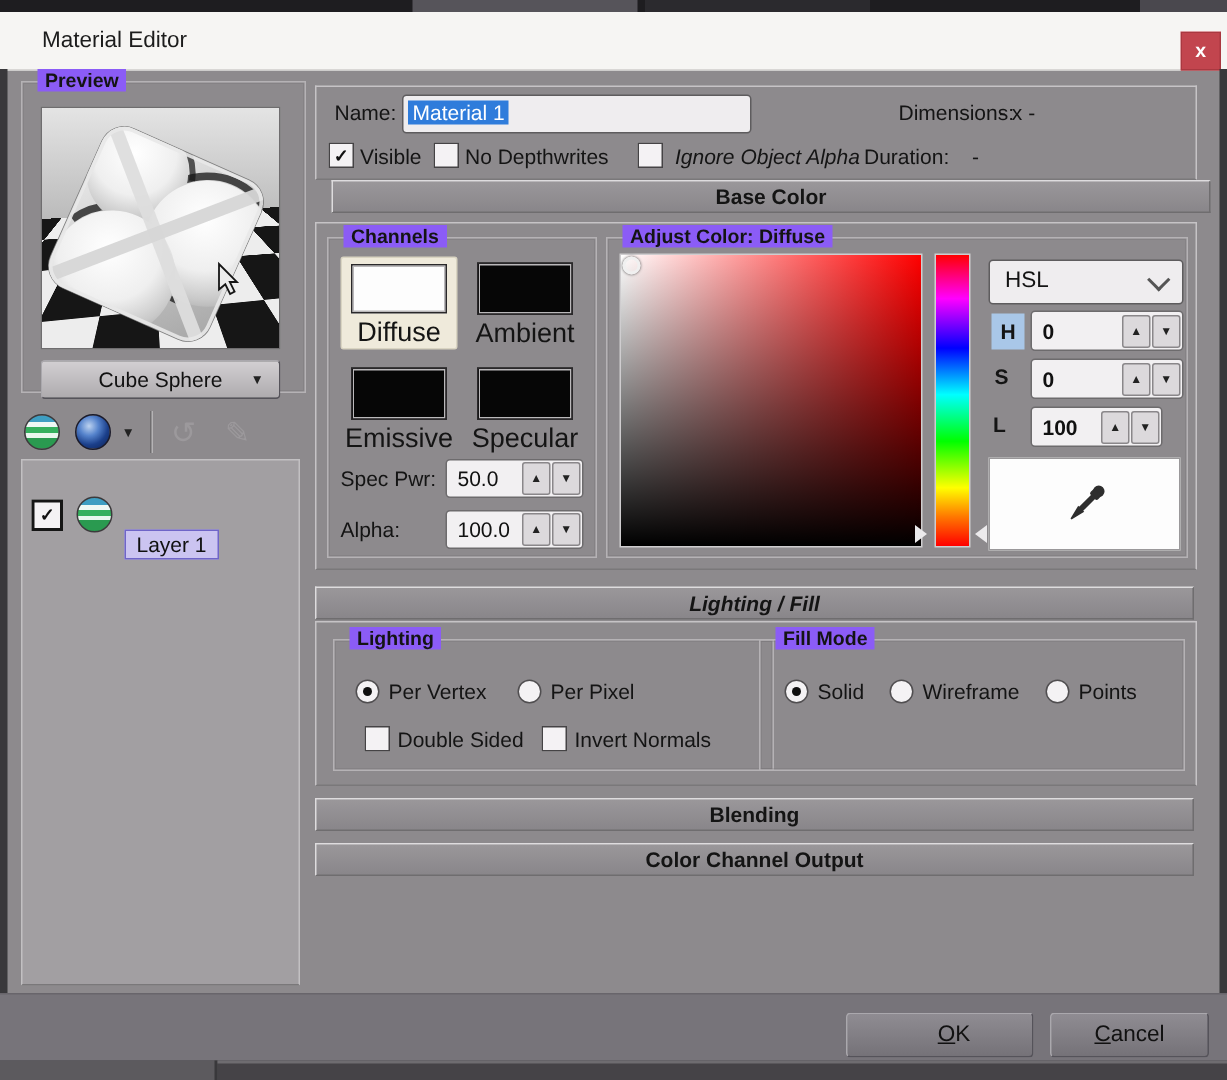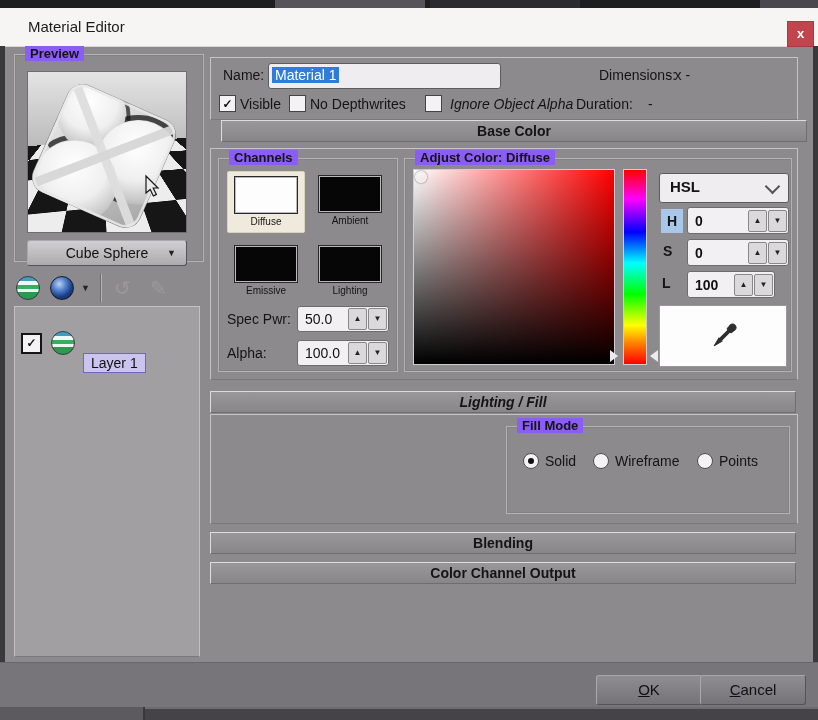--- a/index.html
+++ b/index.html
@@ -43,21 +43,21 @@
   .spinval{flex:1;font-size:14px;padding-left:6px;color:#111;}
   .spbtn{width:17px;height:20px;background:#dcd9dc;border:1px solid #8a878a;border-radius:2px;
          font-size:8px;line-height:19px;text-align:center;color:#222;margin-left:1px;cursor:pointer;}
   .field{background:#efedef;border:1px solid #5e5c5e;border-radius:3px;}
   .btn{background:linear-gradient(#8f8c92,#757278);border:1px solid #aaa8ad;
        border-bottom-color:#55535a;border-right-color:#55535a;border-radius:3px;
        font-size:15px;text-align:center;color:#111;cursor:pointer;}
   .uline{text-decoration:underline;}
   .chbtn{display:flex;flex-direction:column;align-items:center;padding-top:4px;box-sizing:border-box;cursor:pointer;}
   .chbtn .sw{width:62px;height:36px;border:1px solid #2a282a;box-shadow:inset 0 0 0 1px #bab8ba;}
-  .chbtn .cl{font-size:10px;margin-top:2px;}
+  .chbtn .cl{font-size:18px;margin-top:2px;}
   .chbtn.sel{background:#efeadb;border:1px solid #d9d4c2;border-radius:2px;}
   .tri-r{width:0;height:0;border-top:6px solid transparent;border-bottom:6px solid transparent;
          border-left:8px solid #eceaec;cursor:pointer;}
   .tri-l{width:0;height:0;border-top:6px solid transparent;border-bottom:6px solid transparent;
          border-right:8px solid #eceaec;cursor:pointer;}
   .chev{width:9px;height:9px;border-right:2px solid #555;border-bottom:2px solid #555;
         transform:rotate(45deg);display:inline-block;}
   .gsphere{width:24px;height:24px;border-radius:50%;border:1px solid #3c3a3c;box-sizing:border-box;
      background:linear-gradient(180deg,#3e9ec2 0%,#3e9ec2 20%,#eef8f4 20%,#eef8f4 36%,#35b05e 36%,#35b05e 54%,#e9f7ee 54%,#e9f7ee 68%,#2a9a50 68%,#2a9a50 100%);}
   .bsphere{width:24px;height:24px;border-radius:50%;border:1px solid #1b1b2a;box-sizing:border-box;
@@ -188,21 +188,21 @@
     <div class="abs chbtn" style="left:92px;top:12px;width:78px;height:62px;">
       <span class="sw" style="background:#060606;"></span>
       <span class="cl">Ambient</span>
     </div>
     <div class="abs chbtn" style="left:8px;top:82px;width:78px;height:62px;">
       <span class="sw" style="background:#060606;"></span>
       <span class="cl">Emissive</span>
     </div>
     <div class="abs chbtn" style="left:92px;top:82px;width:78px;height:62px;">
       <span class="sw" style="background:#060606;"></span>
-      <span class="cl">Lighting</span>
+      <span class="cl">Specular</span>
     </div>
 
     <span class="abs lbl" style="left:8px;top:152px;">Spec Pwr:</span>
     <div class="abs spinbox" style="left:78px;top:147px;width:92px;height:26px;">
       <div class="spinval">50.0</div>
       <div class="spbtn"><span>▲</span></div>
       <div class="spbtn"><span>▼</span></div>
     </div>
 
     <span class="abs lbl" style="left:8px;top:186px;">Alpha:</span>
@@ -220,21 +220,21 @@
          background-image:linear-gradient(180deg,rgba(0,0,0,0) 0%,#000 100%),linear-gradient(90deg,#fff 0%,#f00 100%);">
       <span style="position:absolute;left:1px;top:1px;width:8px;height:8px;border:2px solid #f0f0f0;border-radius:50%;box-shadow:0 0 2px #444;"></span>
     </div>
 
     <div class="abs" style="left:218px;top:10px;width:24px;height:196px;border:1px solid #cfcdcf;box-sizing:border-box;
          background:linear-gradient(180deg,#ff0000 0%,#ff00ff 15%,#0000ff 32%,#00ffff 48%,#00ff00 64%,#ffff00 80%,#ff7700 90%,#ff0000 100%);"></div>
     <span class="abs tri-r" style="left:205px;top:191px;"></span>
     <span class="abs tri-l" style="left:245px;top:191px;"></span>
 
     <div class="abs field" style="left:254px;top:14px;width:128px;height:28px;">
-      <span style="position:absolute;left:10px;top:4px;font-size:15px;font-weight:bold;">HSL</span>
+      <span style="position:absolute;left:10px;top:4px;font-size:15px;font-weight:normal;">HSL</span>
       <span class="chev" style="position:absolute;right:10px;top:7px;"></span>
     </div>
 
     <span class="abs blbl" style="left:256px;top:50px;width:22px;height:24px;line-height:24px;text-align:center;background:#a9c7e8;">H</span>
     <div class="abs spinbox" style="left:282px;top:48px;width:102px;height:27px;">
       <div class="spinval" style="font-weight:bold;">0</div>
       <div class="spbtn"><span>▲</span></div>
       <div class="spbtn"><span>▼</span></div>
     </div>
 
@@ -260,36 +260,47 @@
           <rect x="18.6" y="12" width="2.8" height="13"></rect>
           <path d="M20 34 L17.8 25 L22.2 25 Z"></path>
         </g>
       </svg>
     </div>
   </div>
 
   <div class="abs secheader" style="left:210px;top:391px;width:584px;font-style:italic;">Lighting / Fill</div>
   <div class="abs panel" style="left:210px;top:414px;width:586px;height:108px;"></div>
 
+  <div class="abs groupbox" style="left:222px;top:426px;width:292px;height:86px;">
+    <span class="gb-label">Lighting</span>
+    <span class="abs radio sel" style="left:14px;top:26px;"></span>
+    <span class="abs lbl" style="left:36px;top:26px;">Per Vertex</span>
+    <span class="abs radio" style="left:122px;top:26px;"></span>
+    <span class="abs lbl" style="left:144px;top:26px;">Per Pixel</span>
+    <span class="abs cb" style="left:20px;top:57px;"></span>
+    <span class="abs lbl" style="left:42px;top:58px;">Double Sided</span>
+    <span class="abs cb" style="left:138px;top:57px;"></span>
+    <span class="abs lbl" style="left:160px;top:58px;">Invert Normals</span>
+  </div>
 
   <div class="abs groupbox" style="left:506px;top:426px;width:282px;height:86px;">
     <span class="gb-label">Fill Mode</span>
     <span class="abs radio sel" style="left:16px;top:26px;"></span>
     <span class="abs lbl" style="left:38px;top:26px;">Solid</span>
     <span class="abs radio" style="left:86px;top:26px;"></span>
     <span class="abs lbl" style="left:108px;top:26px;">Wireframe</span>
     <span class="abs radio" style="left:190px;top:26px;"></span>
     <span class="abs lbl" style="left:212px;top:26px;">Points</span>
   </div>
 
   <div class="abs secheader" style="left:210px;top:532px;width:584px;">Blending</div>
   <div class="abs secheader" style="left:210px;top:562px;width:584px;">Color Channel Output</div>
 
   <div class="abs footer">
-    <div class="abs btn" style="left:596px;top:12px;width:104px;height:28px;line-height:28px;">
+    <div class="abs btn" style="left:564px;top:12px;width:104px;height:28px;line-height:28px;padding-left:19px;">
       <span class="uline">O</span><span>K</span>
     </div>
     <div class="abs btn" style="left:700px;top:12px;width:104px;height:28px;line-height:28px;">
       <span class="uline">C</span><span>ancel</span>
     </div>
   </div>
 
   <div class="abs bstrip"></div>
   <div class="abs bseg1"></div>
   <div class="abs bseg2"></div>

